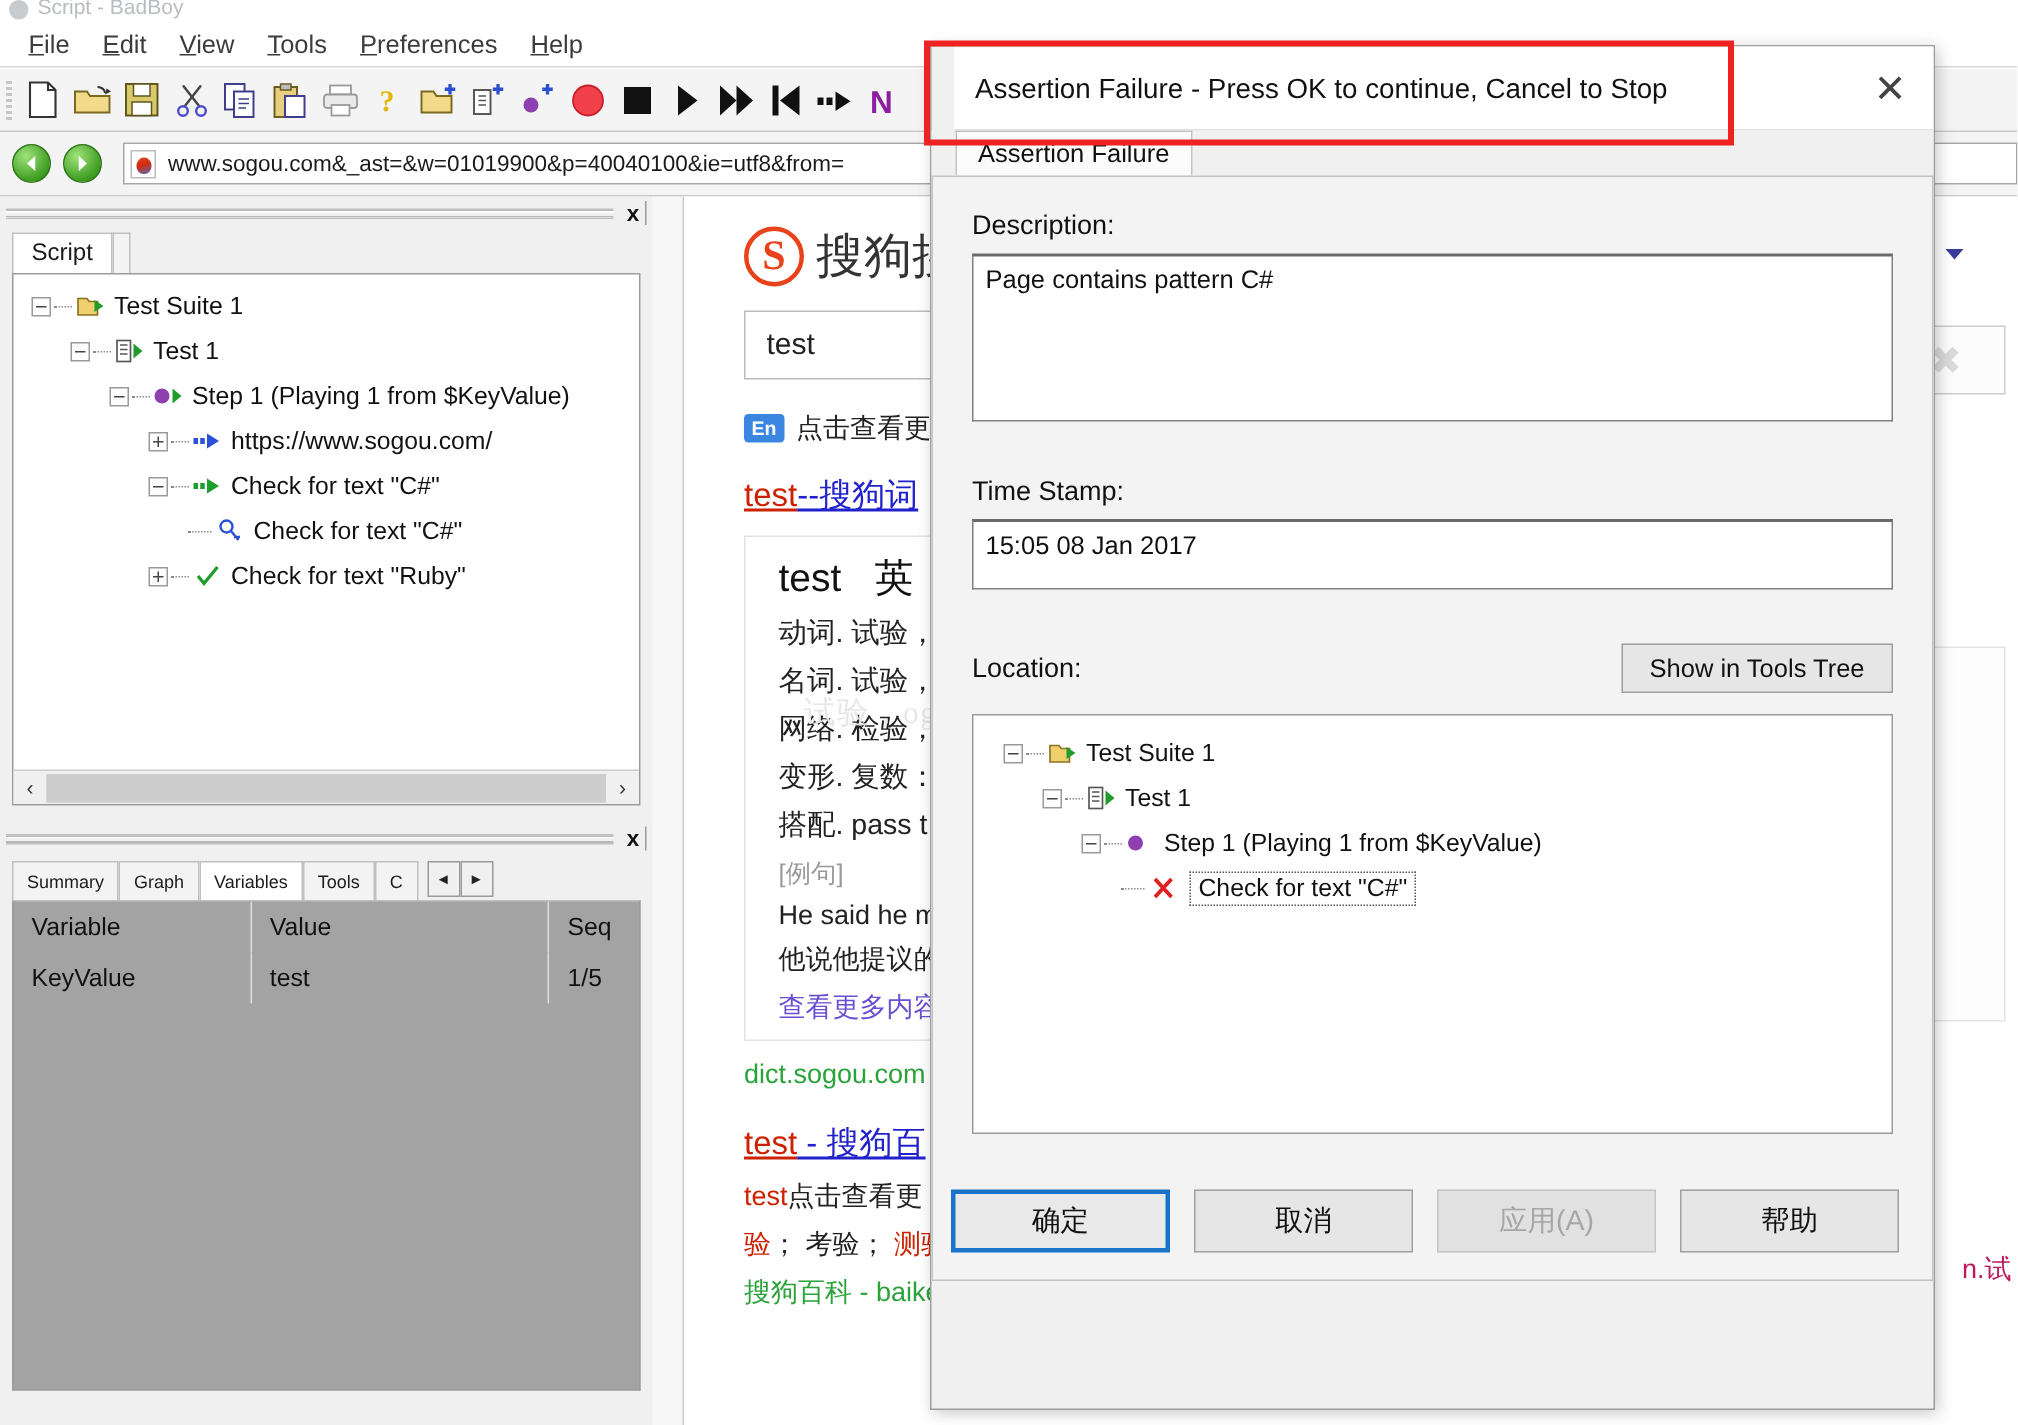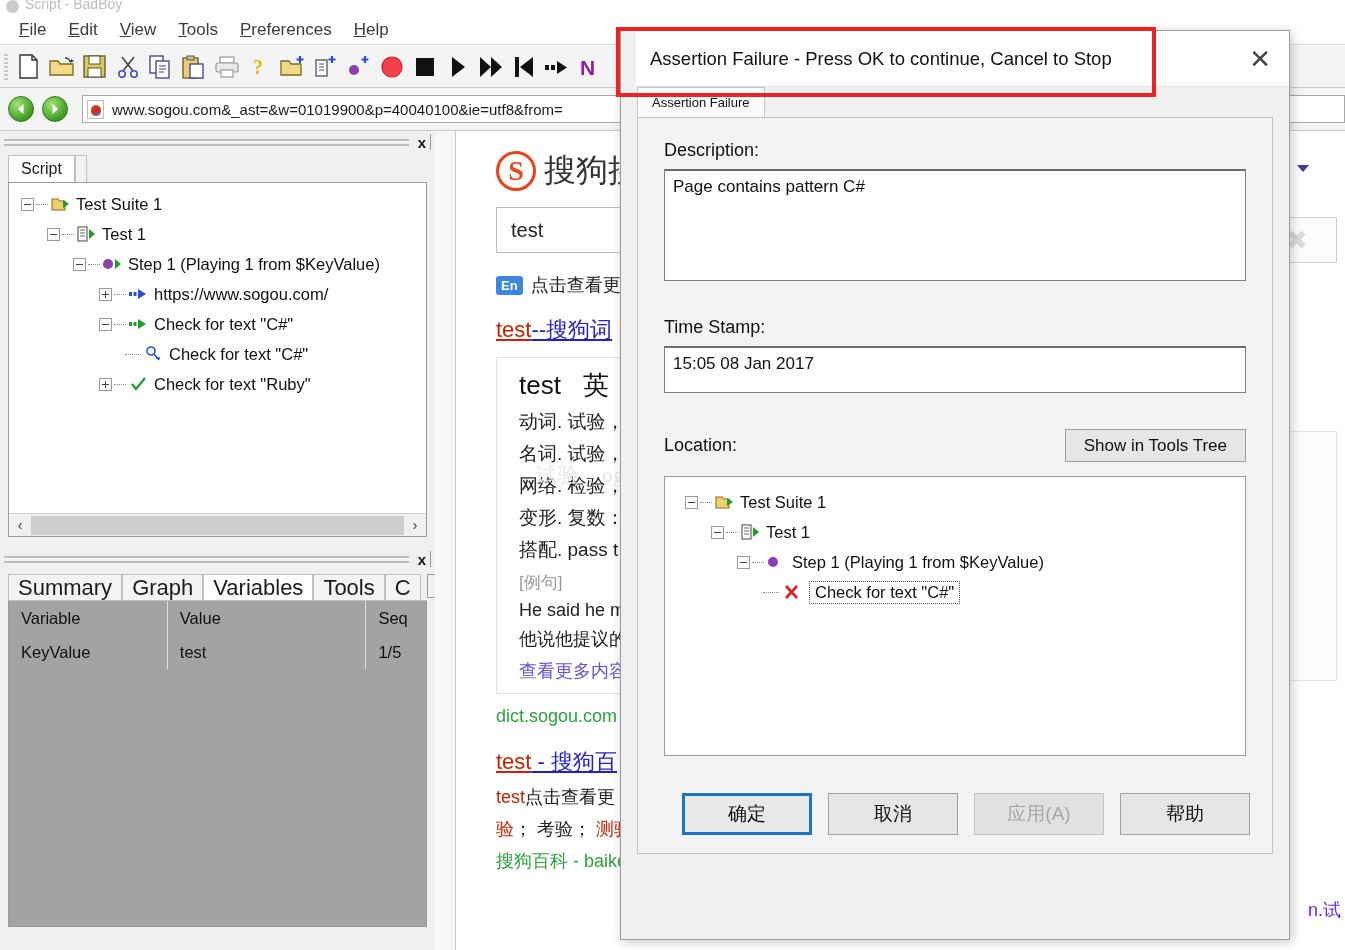--- a/index.html
+++ b/index.html
@@ -197,21 +197,21 @@
 
   
   .botpanel {
     position: absolute; left: 0; top: 548px; width: 435px; height: 402px;
     background: #f0f0f0;
   }
   .tabrow2 {
     display: flex; align-items: flex-end; height: 30px;
     padding-left: 8px;
   }
-  .tabrow2 .tab { font-size: 22px; padding: 0 9px; }
+  .tabrow2 .tab { font-size: 12px; padding: 0 9px; }
   .spin-grp { display: flex; margin-left: 6px; position: relative; top: -2px; }
   .spin-btn {
     width: 22px; height: 24px;
     border: 1px solid #9a9a9a; background: #f0f0f0;
     display: flex; align-items: center; justify-content: center;
     font-size: 10px; color: #222;
   }
   .gridbox {
     margin: 0 8px; background: #a3a3a3;
     border: 1px solid #9b9b9b; border-top: 1px solid #c0c0c0;
@@ -333,25 +333,25 @@
     border: 4px solid #ee2222;
     pointer-events: none;
   }
   .dlg-tabrow {
     height: 30px; display: flex; align-items: flex-end;
     padding-left: 16px; background: #f0f0f0;
   }
   .dlg-tab {
     height: 30px; padding: 0 14px;
     background: #fbfbfb; border: 1px solid #c3c3c3; border-bottom: none;
-    font-size: 13px; color: #111;
+    font-size: 17px; color: #111;
     display: flex; align-items: center;
   }
   .dlg-body {
-    margin: 0 16px; height: 737px;
+    margin: 0 0; height: 737px;
     background: #f3f3f3; border: 1px solid #c3c3c3;
     padding: 22px 26px 0 26px;
     position: relative;
   }
   .fld-label { font-size: 18px; color: #111; margin-bottom: 8px; }
   .fld-desc {
     width: 100%; height: 112px; background: #ffffff;
     border: 1px solid #808080; border-top: 2px solid #6b6b6b;
     font-size: 17px; color: #111; padding: 6px 8px;
   }
@@ -374,21 +374,21 @@
     margin-top: 14px; height: 280px;
     background: #ffffff; border: 1px solid #9b9b9b;
     padding: 10px 0 0 14px; overflow: hidden;
   }
   .dlg-btnrow {
     position: absolute; left: 0; bottom: 0; width: 100%;
     height: 78px; display: flex; align-items: center;
     justify-content: flex-end; gap: 16px; padding-right: 22px;
   }
   .dbtn {
-    width: 130px; height: 42px;
+    width: 146px; height: 42px;
     background: #e6e6e6; border: 1px solid #a0a0a0;
     font-size: 19px; color: #111;
     display: flex; align-items: center; justify-content: center;
   }
   .dbtn.default { border: 3px solid #1a73c8; background: #e9e9e9; }
   .dbtn.disabled { color: #a6a6a6; background: #e1e1e1; border-color: #c4c4c4; }
 </style>
 </head>
 <body>
 
@@ -866,15 +866,15 @@
           <span>应用(A)</span>
         </div>
         <div class="dbtn">
           <span>帮助</span>
         </div>
       </div>
 
     </div>
   </div>
 
-  <div style="position:absolute; right:4px; top:898px; font-size:18px; color:#6d28d9; font-family:'Liberation Sans',sans-serif;">n.试</div>
+  <div style="position:absolute; right:4px; top:834px; font-size:18px; color:#be185d; font-family:'Liberation Sans',sans-serif;">n.试</div>
 
 </div>
 
 </body></html>

